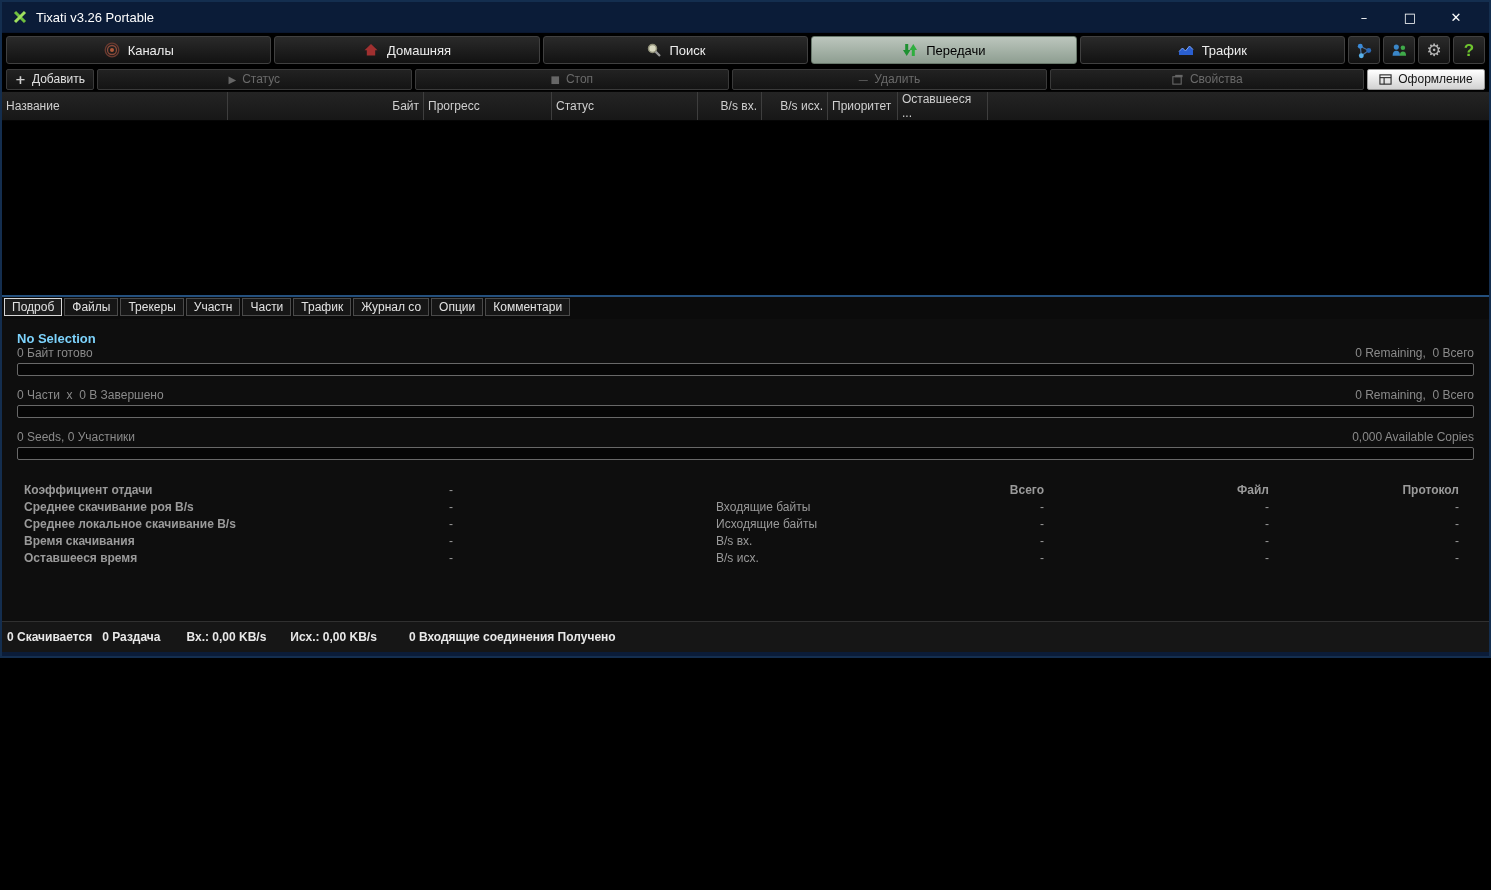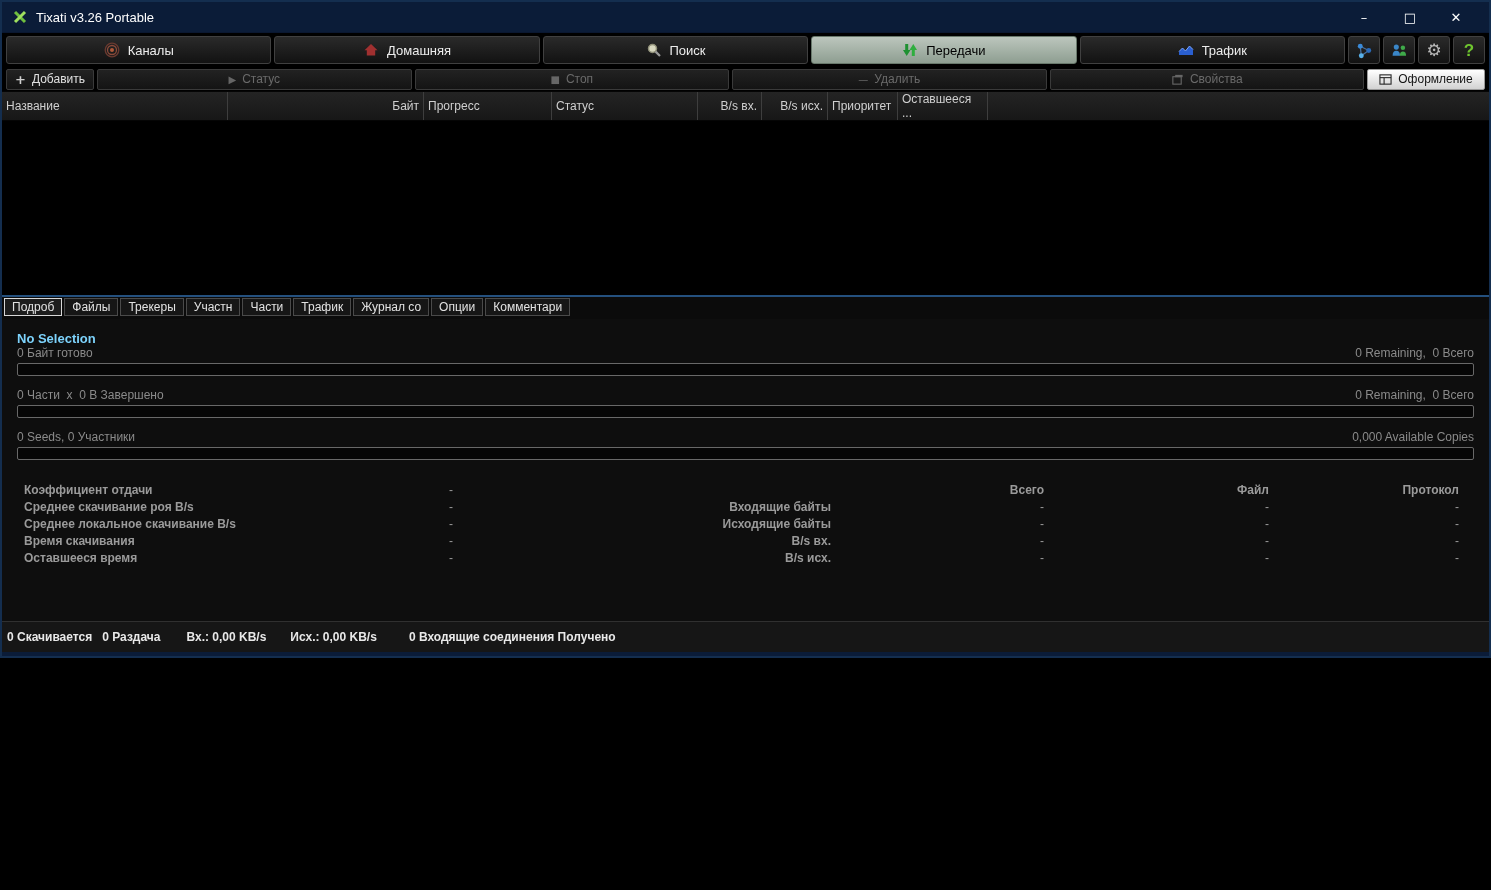--- a/index.html
+++ b/index.html
@@ -67,21 +67,21 @@
   .bar-group { margin-bottom:12px; }
   .bar-labels { display:flex; justify-content:space-between; font-size:12px; color:#8a8a8a; margin-bottom:3px; }
   .bar-labels span { white-space:pre; }
   .pbar { height:13px; background:#060606; border:1px solid #686868; border-radius:2px; }
 
   .stats { margin-top:22px; padding-left:7px; padding-right:2px; display:grid;
            grid-template-columns:407px 40px 245px 115px 213px 225px 190px;
            font-size:12px; line-height:17px; color:#9a9a9a; }
   .stat-label { font-weight:bold; }
   .stat-val { text-align:center; }
-  .rlabel { font-weight:bold; white-space:nowrap;text-align:right; }
+  .rlabel { font-weight:normal; white-space:nowrap; }
   .rval { text-align:right; }
   .rhead { text-align:right; font-weight:bold; }
 
   
   .statusbar { flex:0 0 21px; background:#161616; border-top:1px solid #303030; display:flex;
                align-items:center; font-size:12px; font-weight:bold; color:#e8e8e8; padding:8px 5px; }
   .statusbar span { white-space:nowrap; }
   .sb-downloading { margin-right:10px; }
   .sb-seeding { margin-right:26px; }
   .sb-in { margin-right:24px; }

